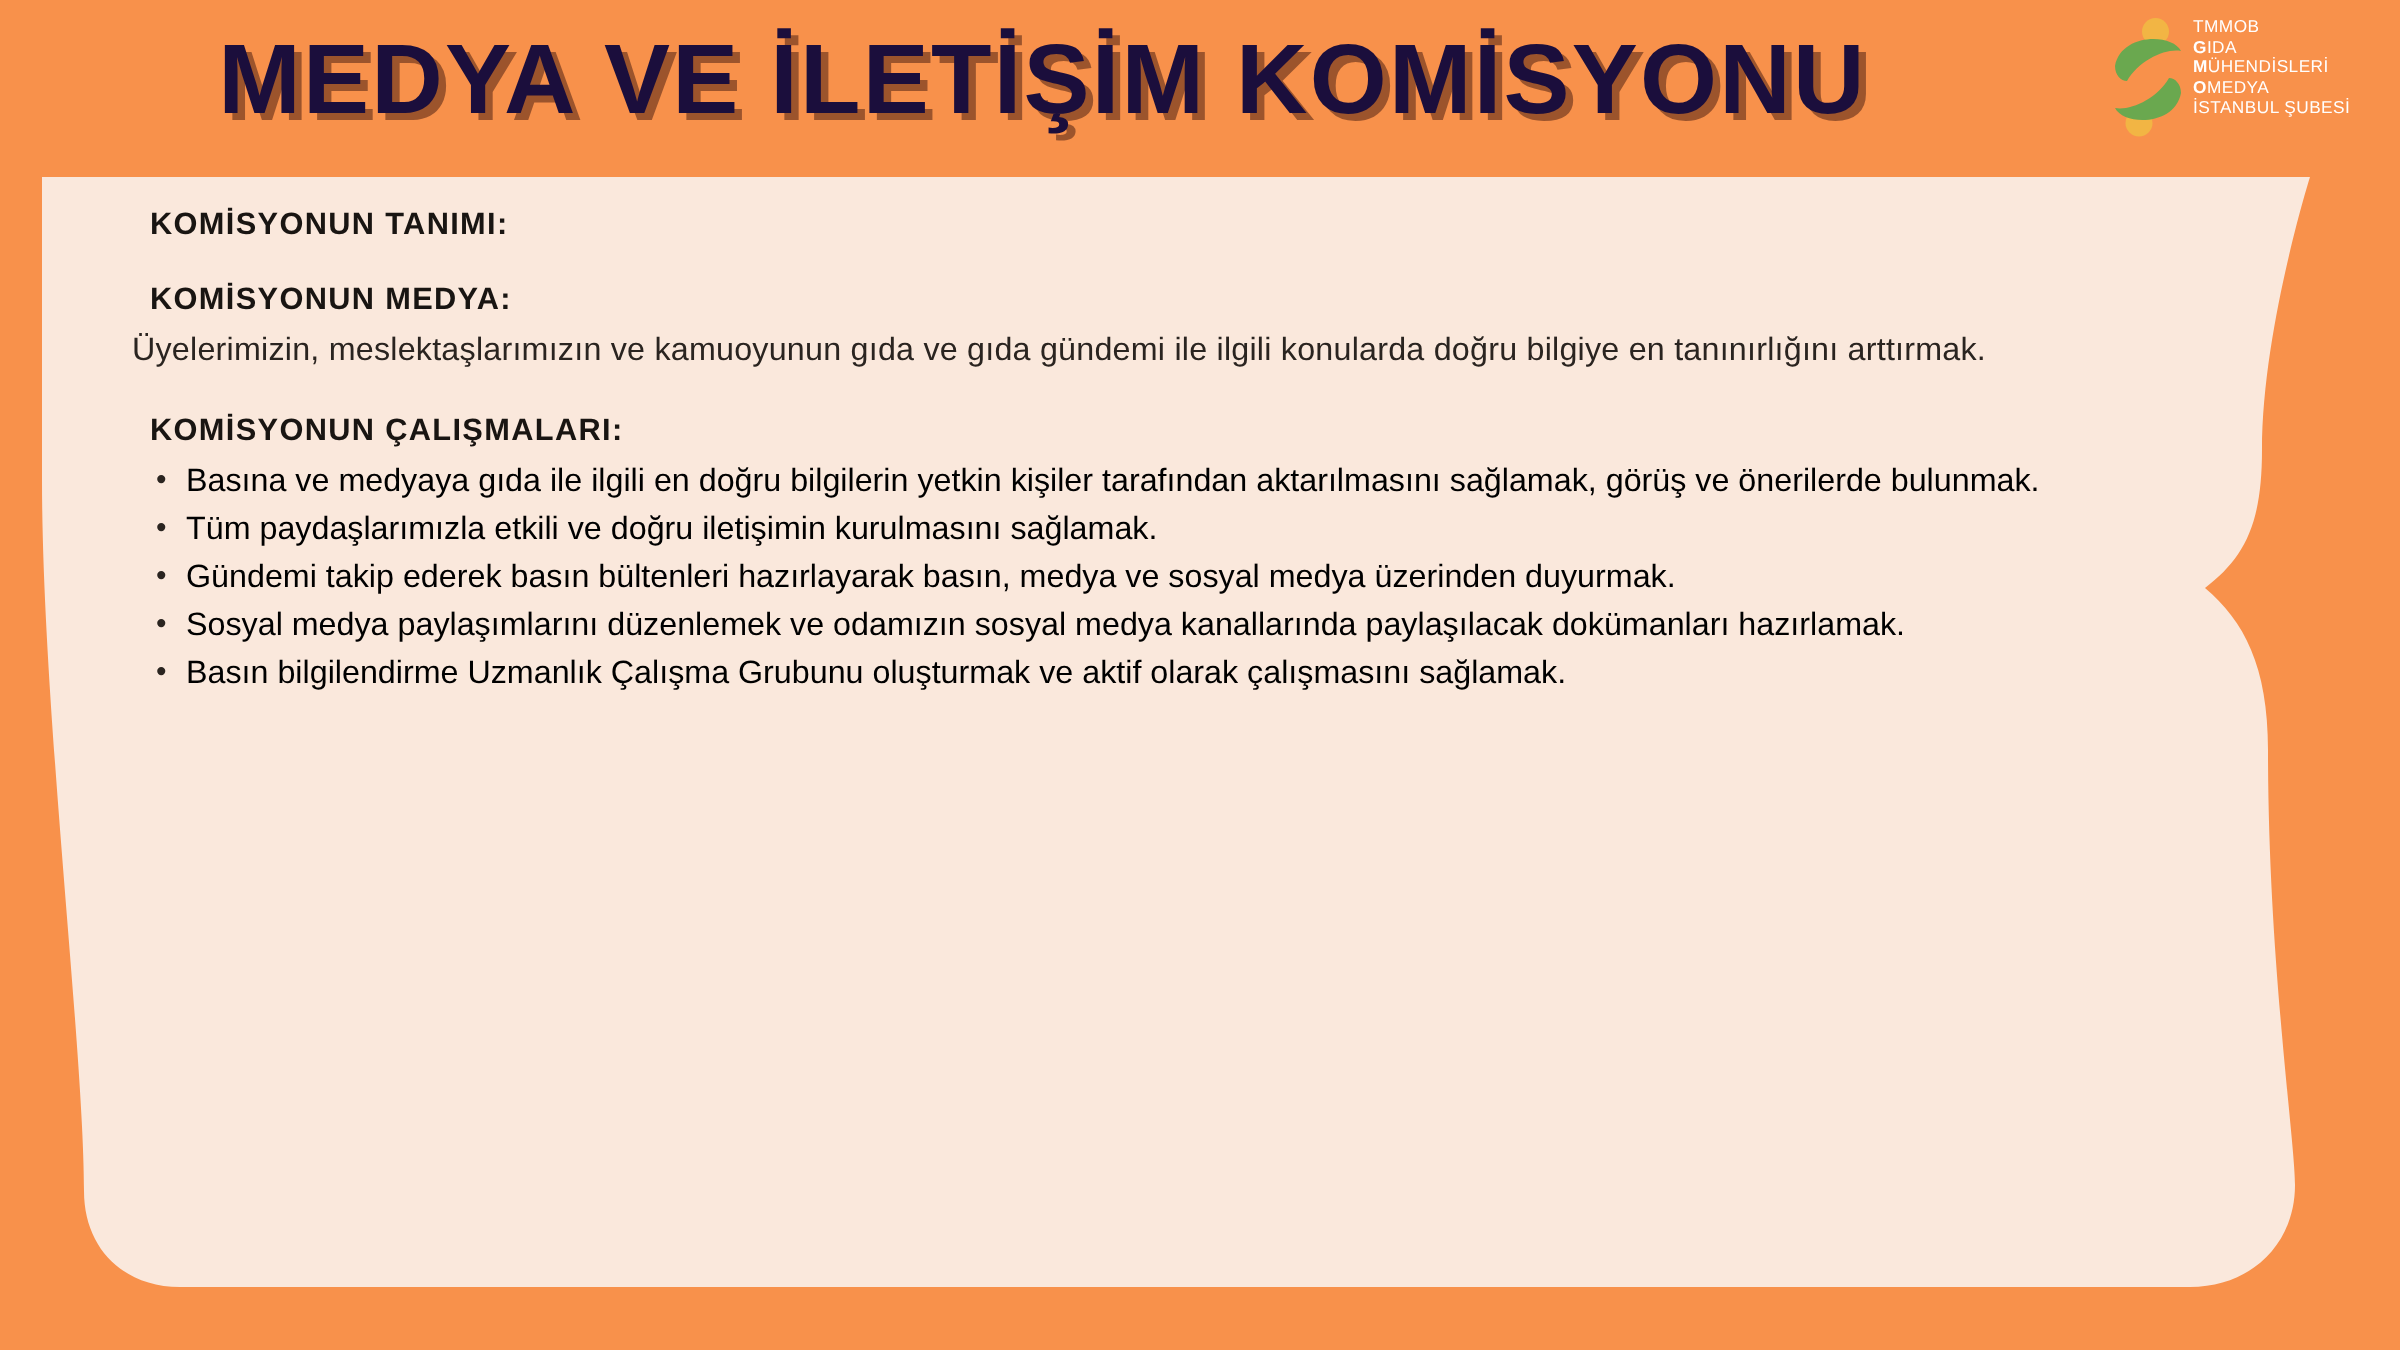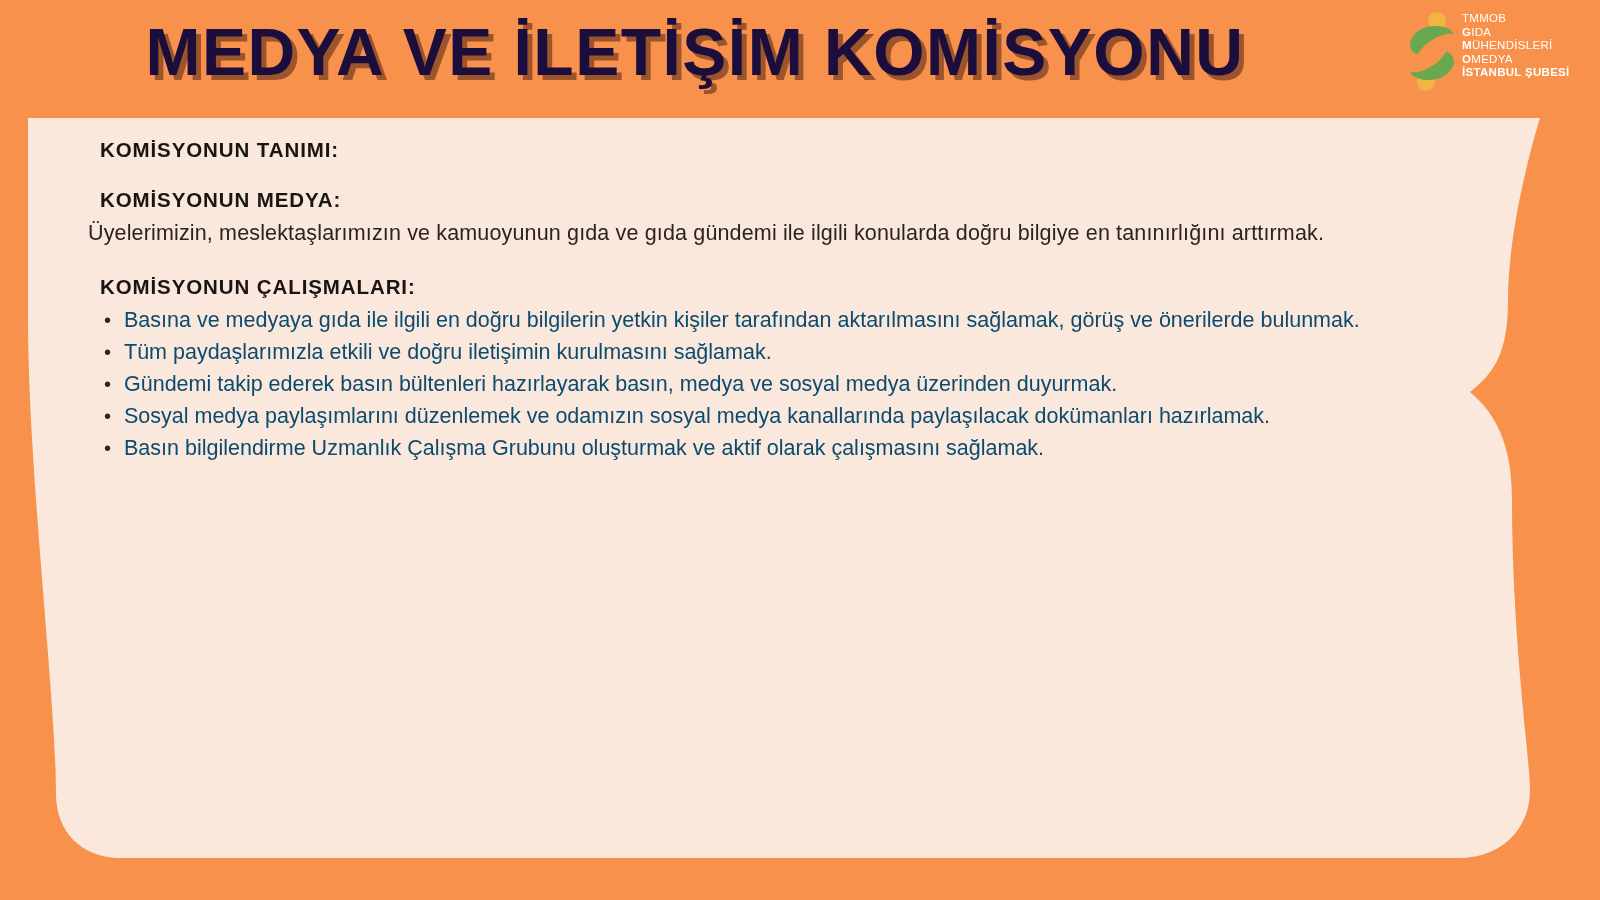--- a/index.html
+++ b/index.html
@@ -60,21 +60,21 @@
     left: 58px;
     top: 6px;
     color: #ffffff;
     font-size: 11.5px;
     line-height: 13.6px;
     letter-spacing: 0.3px;
     font-family: "Liberation Sans", sans-serif;
   }
   .logo-text div { white-space: nowrap; }
   .logo-text .b { font-weight: bold; }
-  .logo-text .bold-line { font-weight: bold; }
+  .logo-text .bold-line { font-weight: normal; }
 
   
   .card-wrap {
     position: absolute;
     left: 0; top: 0;
     width: 1600px; height: 900px;
   }
   .card-svg { display:block; }
 
   .card-content {
@@ -111,21 +111,21 @@
   ul.bullets {
     margin: 4px 0 0 0;
     padding: 0 0 0 36px;
     list-style: none;
   }
   ul.bullets li {
     position: relative;
     font-family: "Liberation Sans", sans-serif;
     font-size: 21.5px;
     line-height: 31px;
-    color: #0c4a6e;
+    color: #000000;
     text-align: justify;
     text-justify: inter-word;
     margin-bottom: 1px;
   }
   ul.bullets li::before {
     content: "\2022";
     position: absolute;
     left: -20px;
     top: 0;
     font-size: 20px;

